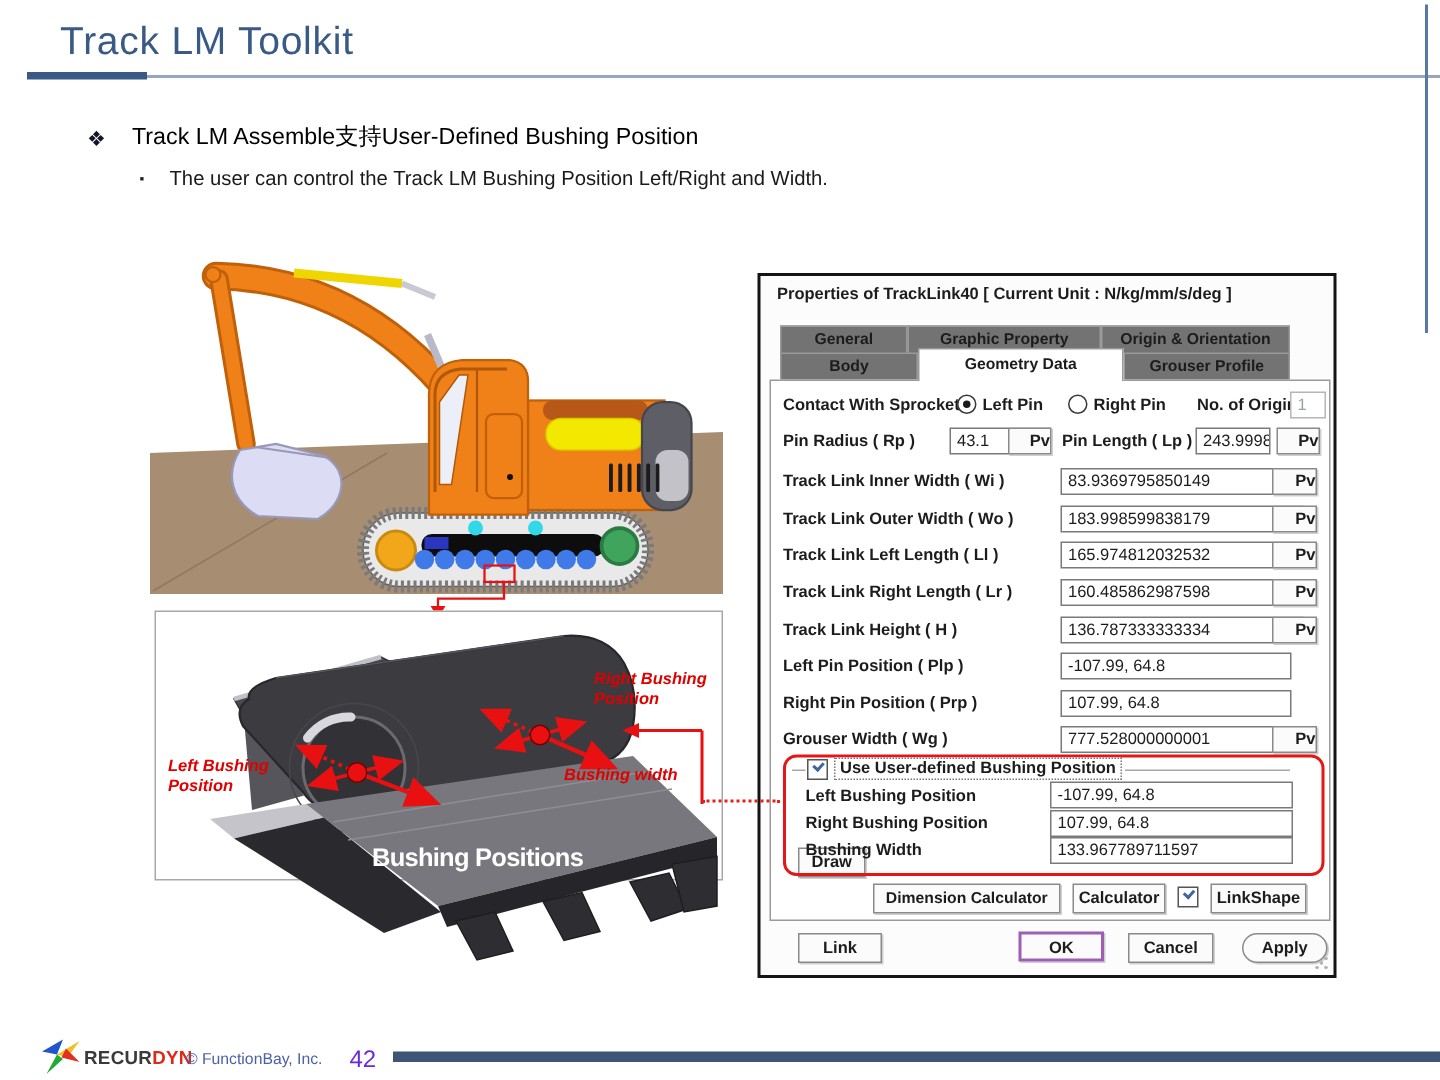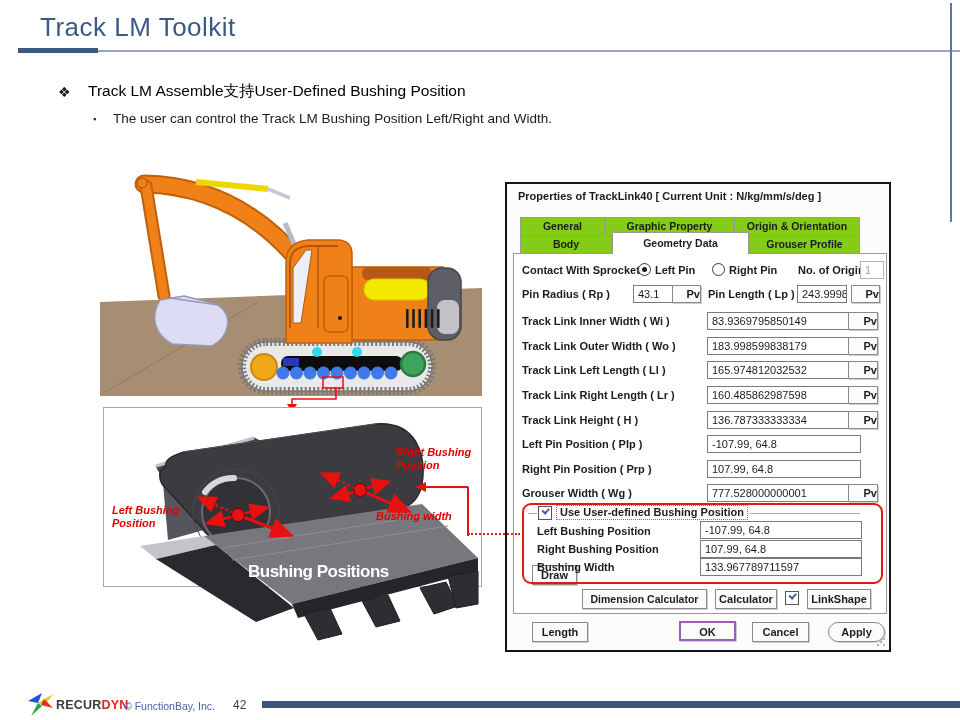--- a/index.html
+++ b/index.html
@@ -24,21 +24,21 @@
   .fig-excavator { left:100px; top:168px; width:382px; height:244px; }
   .fig-bushing-box { left:103px; top:407px; width:379px; height:180px; border:1px solid #A8A8A8; background:#fff; }
   .fig-bushing-box svg { display:block; }
   .red-dotted-connector { left:468px; top:533px; width:52px; height:0; border-top:2px dotted #E32020; z-index:5; }
   .fig-label { font-weight:700; font-style:italic; }
 
   
   .dlg { left:505px; top:182px; width:386px; height:470px; background:#FCFCFC; border:2px solid #141414; z-index:4; font-size:11px; color:#1c1c1c; }
   .dlg .abs { position:absolute; }
   .dlg-title { left:11px; top:6px; font-size:11px; font-weight:600; white-space:nowrap; }
-  .tab { height:24px; background:#84cc16; border:1px solid #9a9a9a; text-align:center; font-weight:600; line-height:16px; font-size:10.5px; }
+  .tab { height:24px; background:#737373; border:1px solid #9a9a9a; text-align:center; font-weight:600; line-height:16px; font-size:10.5px; }
   .tab-general  { left:13px;  width:85px;  top:33px; }
   .tab-graphic  { left:98px;  width:129px; top:33px; }
   .tab-origin   { left:227px; width:126px; top:33px; }
   .tab-body     { left:13px;  width:92px;  top:51px; }
   .tab-geometry { left:105px; width:137px; top:48px; height:22px; line-height:20px; background:#fff; border-bottom:none; z-index:3; }
   .tab-grouser  { left:242px; width:111px; top:51px; }
   .tabpage { left:6px; top:69px; width:374px; height:361px; border:1px solid #9a9a9a; background:#ffffff; z-index:1; }
 
   .dlbl { font-weight:600; white-space:nowrap; z-index:2; }
   .dfld { background:#fff; border:1px solid #7a7a7a; height:18px; line-height:16px; padding-left:4px; white-space:nowrap; overflow:hidden; z-index:2; }
@@ -103,21 +103,21 @@
           background:radial-gradient(circle at 2px 8px,#b5b5b5 1px,transparent 1.3px),
                      radial-gradient(circle at 8px 8px,#b5b5b5 1px,transparent 1.3px),
                      radial-gradient(circle at 8px 2px,#b5b5b5 1px,transparent 1.3px),
                      radial-gradient(circle at 5px 5px,#b5b5b5 1px,transparent 1.3px); }
 
   
   .logo-svg { left:27px; top:692px; width:27px; height:25px; }
   .logo-text { left:56px; top:698px; font-size:12.5px; font-weight:700; letter-spacing:0.2px; color:#3a3a3a; white-space:nowrap; }
   .logo-text .dyn { color:#E02818; }
   .footer-copy { left:124px; top:700px; font-size:10.5px; color:#4A5FA5; white-space:nowrap; }
-  .footer-page { left:233px; top:698px; font-size:12px; color:#404040; }
+  .footer-page { left:233px; top:698px; font-size:16px; color:#6d28d9; }
   .footer-bar { left:262px; top:701px; width:698px; height:7px; background:#3E5578; }
 </style>
 </head>
 <body>
 
 <div id="slide">
 
   <div class="abs slide-title">Track LM Toolkit</div>
   <div class="abs rule-thick"></div>
   <div class="abs rule-thin"></div>
@@ -342,21 +342,21 @@
     <div class="abs dfld gb-row-field g2f">133.967789711597</div>
 
     <div class="abs dbtn btn-draw">Draw</div>
     <div class="abs dbtn btn-dim">Dimension Calculator</div>
     <div class="abs dbtn btn-calc">Calculator</div>
     <div class="abs checkbox cb-linkshape">
         <span class="check-icon"></span>
       </div>
     <div class="abs dbtn btn-linkshape">LinkShape</div>
 
-    <div class="abs dbtn btn-scope">Length</div>
+    <div class="abs dbtn btn-scope">Link</div>
     <div class="abs dbtn btn-ok">OK</div>
     <div class="abs dbtn btn-cancel">Cancel</div>
     <div class="abs dbtn btn-apply">Apply</div>
     <div class="abs grip"></div>
   </div>
 
   <svg class="abs logo-svg" viewBox="0 0 27 25">
     <polygon points="1,9 15,1 11,11" fill="#2255CC"></polygon>
     <polygon points="26,2 11,11 18,13" fill="#F0C020"></polygon>
     <polygon points="4,24 11,11 15,14" fill="#22AA33"></polygon>

